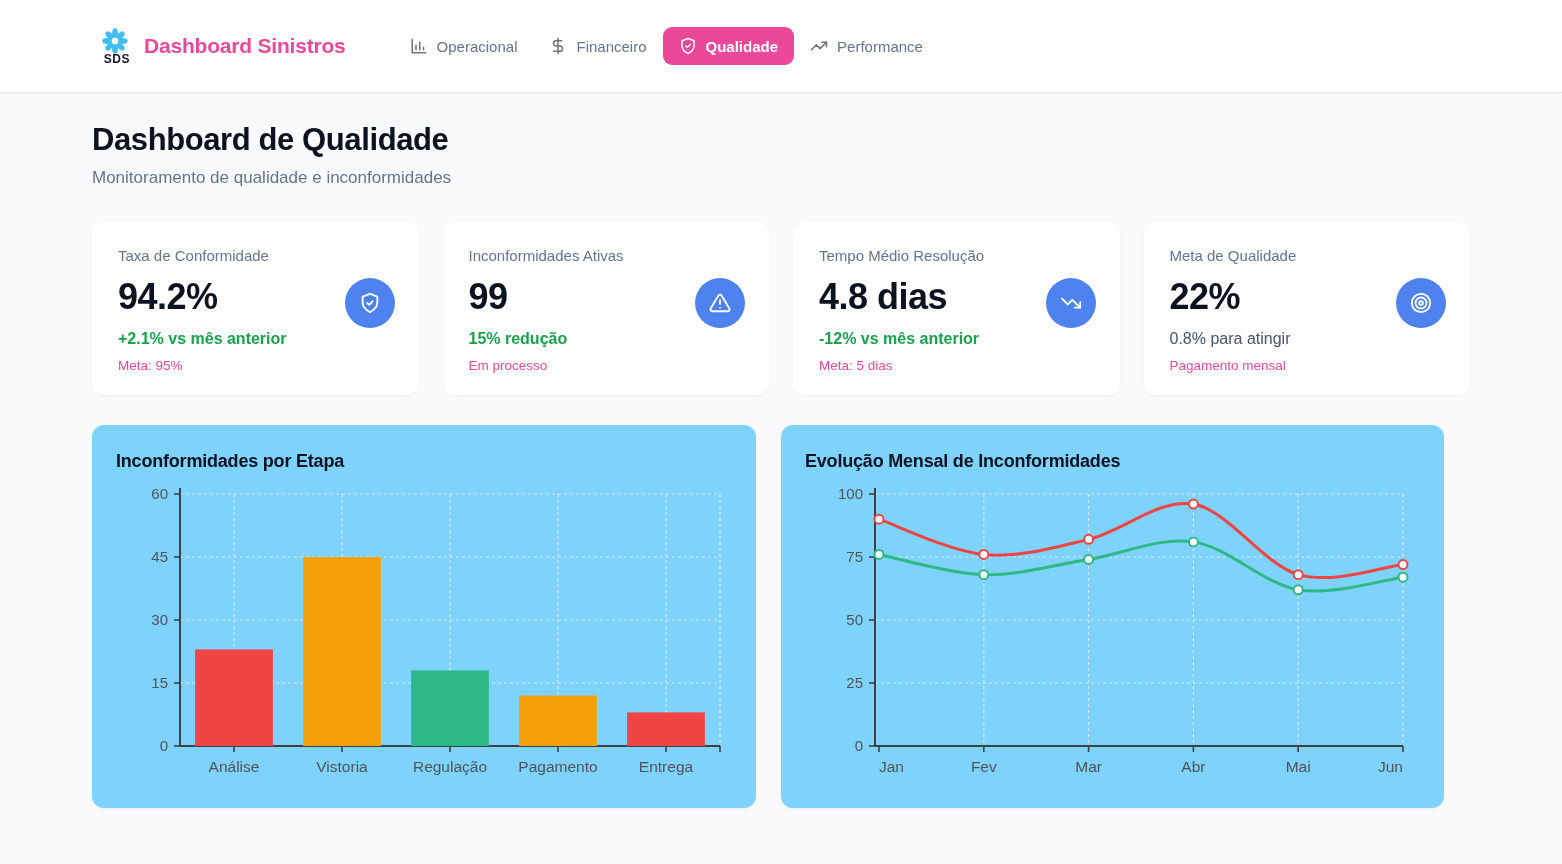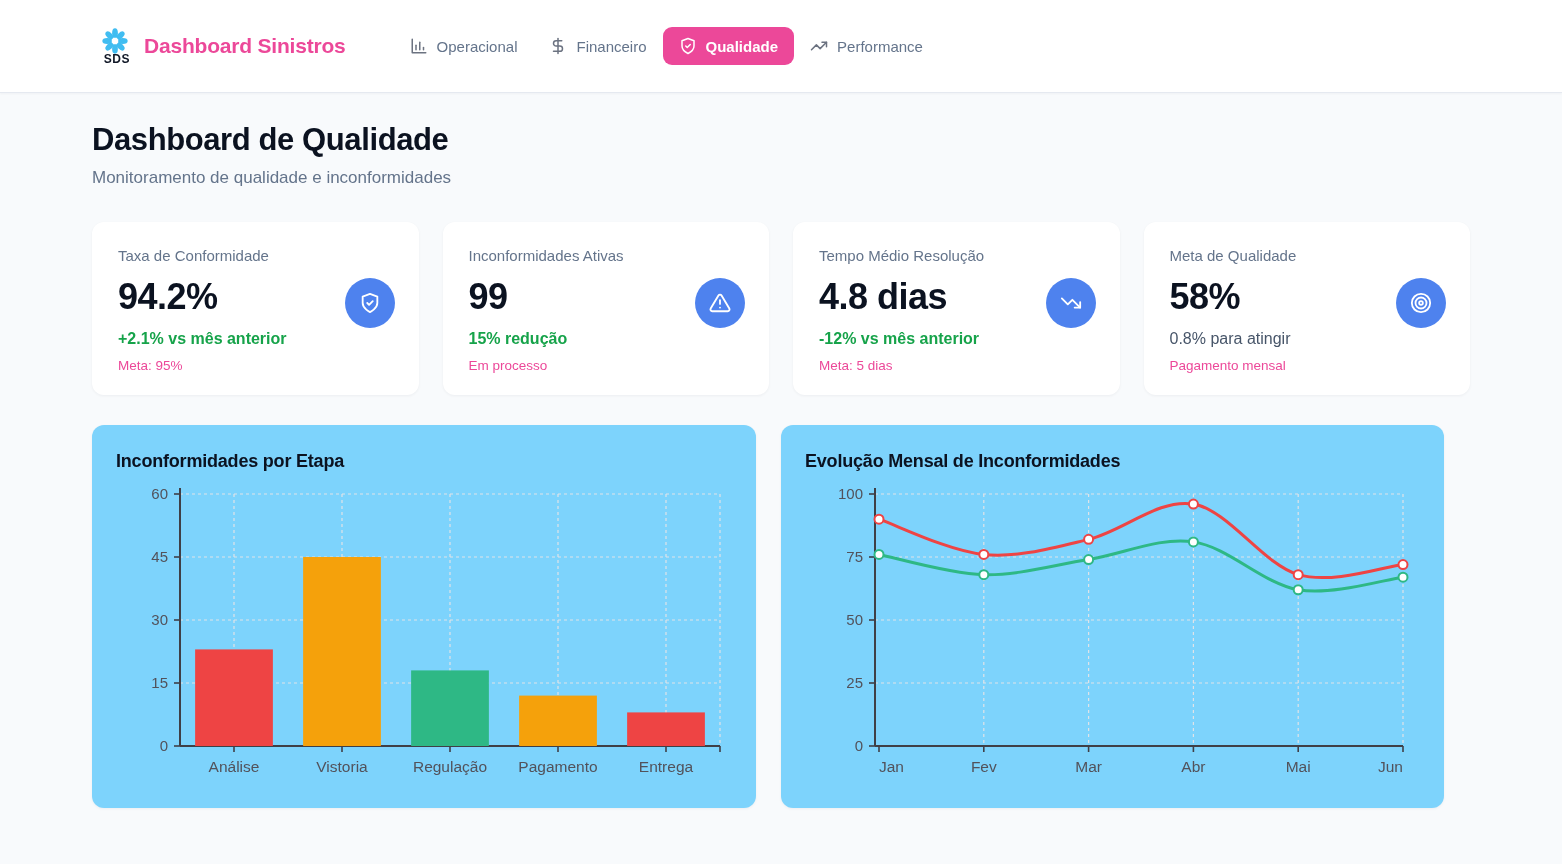--- a/index.html
+++ b/index.html
@@ -168,21 +168,21 @@
       <div class="kpi-icon-circle">
         <svg width="22" height="22" viewBox="0 0 24 24" fill="none" stroke-width="2" stroke-linecap="round" stroke-linejoin="round">
           <polyline points="2 7 8.5 13.5 13.5 8.5 22 17"></polyline>
             <polyline points="16 17 22 17 22 11"></polyline>
         </svg>
       </div>
     </div>
 
     <div class="kpi-card">
       <div class="kpi-label">Meta de Qualidade</div>
-      <div class="kpi-value">58%</div>
+      <div class="kpi-value">22%</div>
       <div class="kpi-trend slate">0.8% para atingir</div>
       <div class="kpi-sub">Pagamento mensal</div>
       <div class="kpi-icon-circle">
         <svg width="22" height="22" viewBox="0 0 24 24" fill="none" stroke-width="2" stroke-linecap="round" stroke-linejoin="round">
           <circle cx="12" cy="12" r="10"></circle>
             <circle cx="12" cy="12" r="6"></circle>
             <circle cx="12" cy="12" r="2"></circle>
         </svg>
       </div>
     </div>

